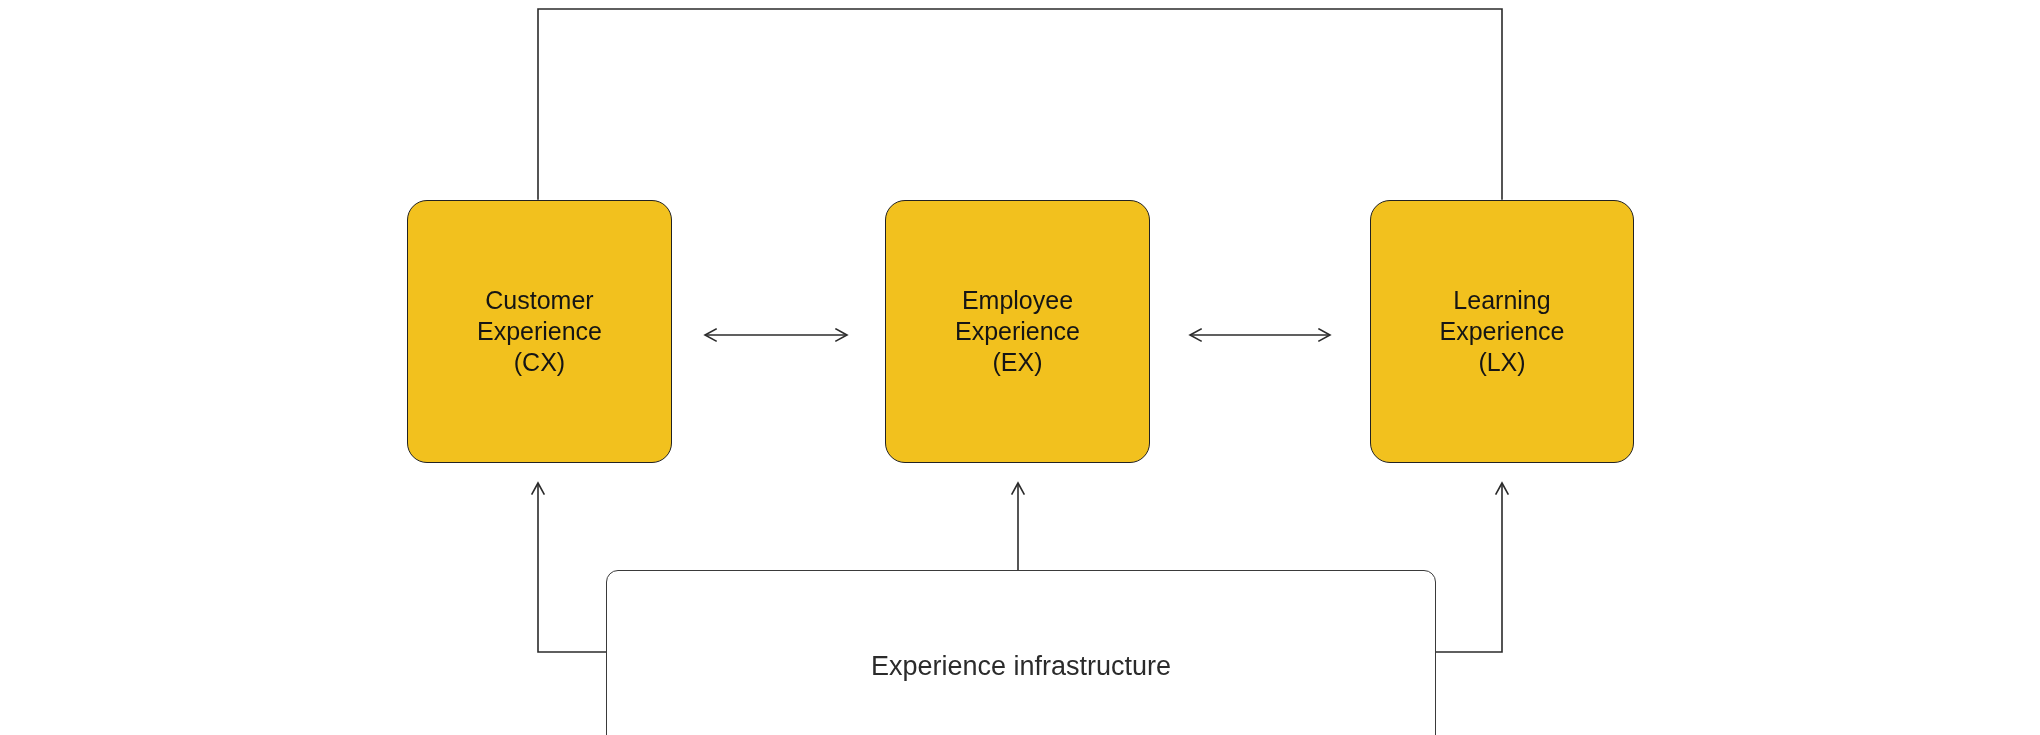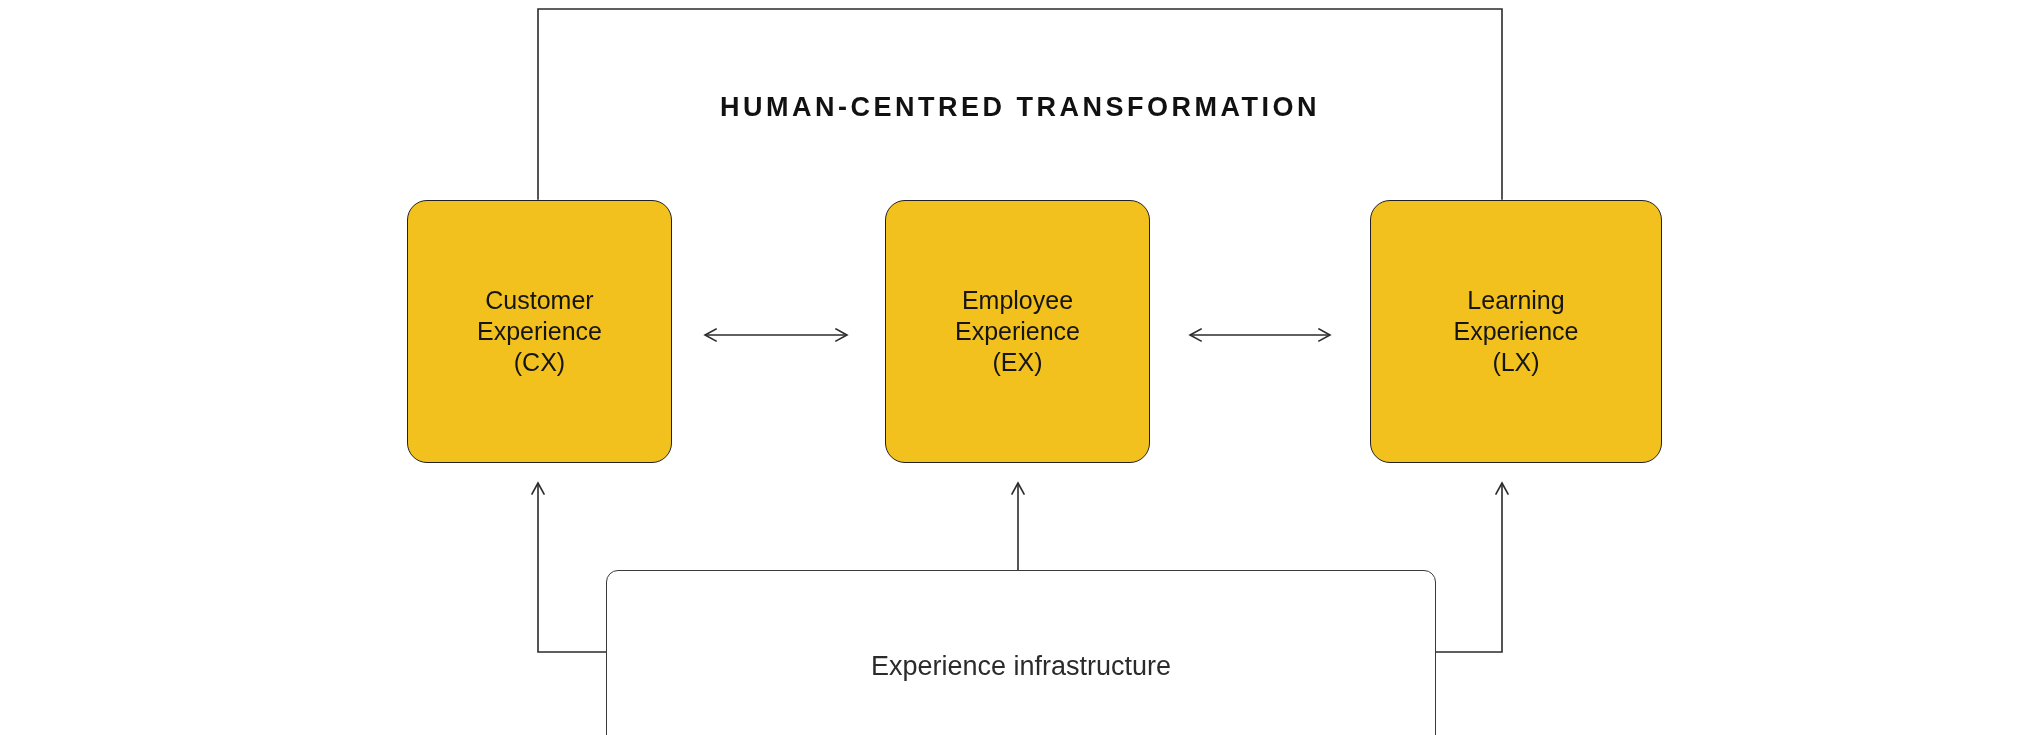--- a/index.html
+++ b/index.html
@@ -55,21 +55,21 @@
     align-items: center;
     justify-content: center;
     text-align: center;
     font-size: 25px;
     line-height: 31px;
     color: #151515;
   }
   .xbox .abbr { font-weight: 400; }
   .box-cx { left: 407px; top: 200px; }
   .box-ex { left: 885px; top: 200px; }
-  .box-lx { left: 1370px; top: 200px; width: 292px; }
+  .box-lx { left: 1370px; top: 200px; width: 264px; }
   .infra-box {
     position: absolute;
     left: 606px;
     top: 570px;
     width: 830px;
     height: 192px;
     background: #ffffff;
     border: 1.6px solid #3a3a3a;
     border-radius: 12px;
     display: flex;
@@ -111,21 +111,20 @@
       <line class="stroke" x1="1018" y1="570" x2="1018" y2="485"></line>
       <polyline class="stroke" points="1012,494 1018,483 1024,494"></polyline>
     </g>
 
     <g>
       <polyline class="stroke" points="1436,652 1502,652 1502,485"></polyline>
       <polyline class="stroke" points="1496,494 1502,483 1508,494"></polyline>
     </g>
   </svg>
 
-  <div class="diagram-title">HUMAN-CENTRED TRANSFORMATION</div>
 
   <div class="xbox box-cx">
     <span>Customer</span>
     <span>Experience</span>
     <span class="abbr">(CX)</span>
   </div>
 
   <div class="xbox box-ex">
     <span>Employee</span>
     <span>Experience</span>

